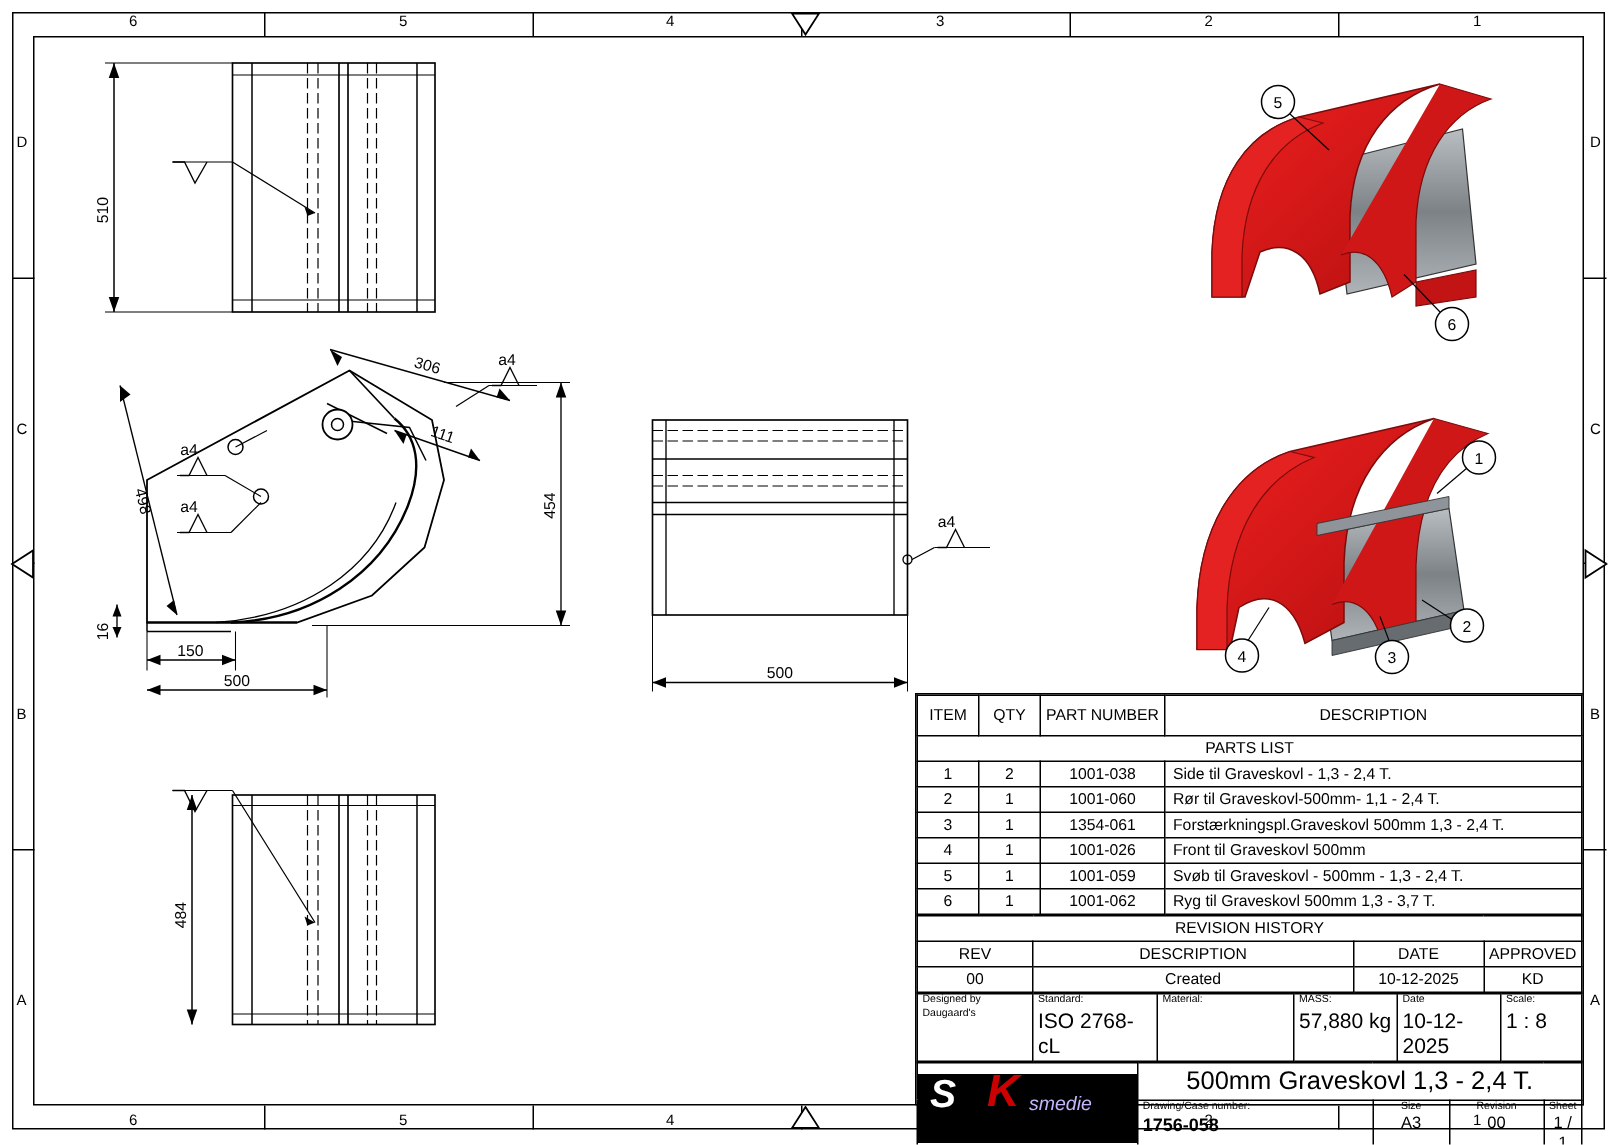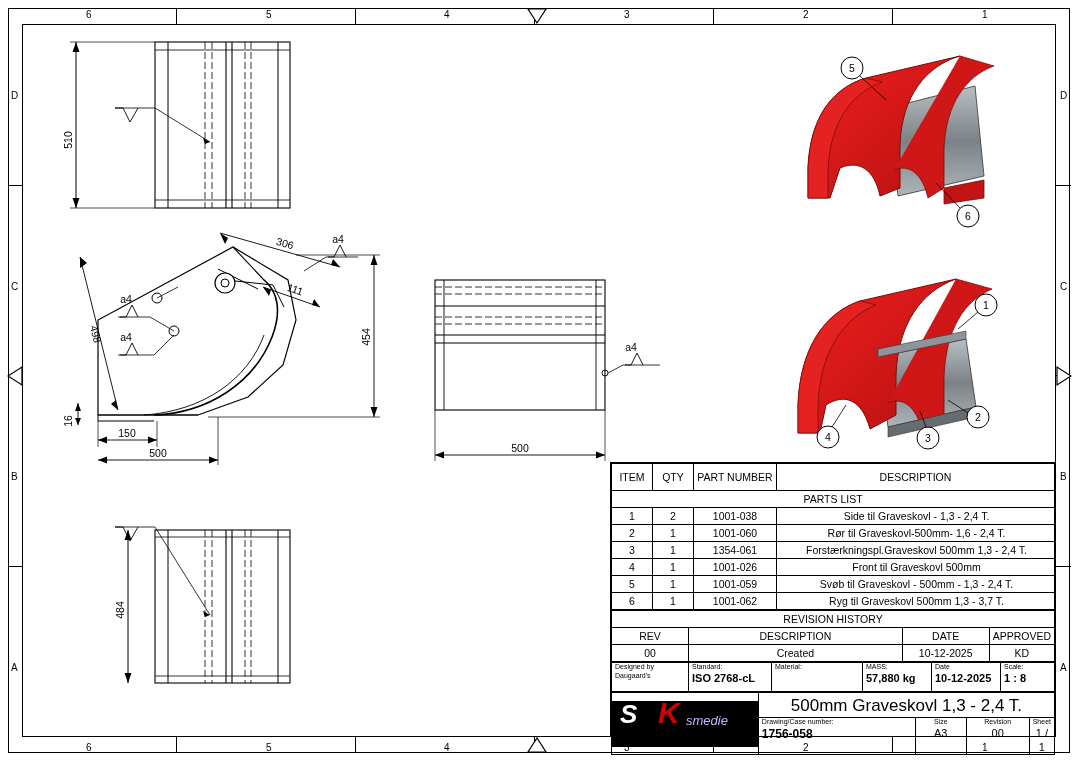--- a/index.html
+++ b/index.html
@@ -12,23 +12,23 @@
 
   
   .view{position:absolute;}
   svg{display:block;}
 
   
   #titleblock{position:absolute;left:610px;top:462px;width:446px;height:275px;border:1px solid #000;box-sizing:border-box;background:#fff;}
   table{border-collapse:collapse;width:100%;font-size:10.5px;}
   table td,table th{border:1px solid #000;padding:0 3px;font-weight:normal;text-align:center;height:16px;line-height:15px;}
   .hdr{font-size:10.5px;}
-  .desc{text-align:center;padding-left:5px;}
+  .desc{text-align:left;padding-left:5px;}
   .tb-small{font-size:7px;text-align:left;vertical-align:top;line-height:1.25;}
-  .tb-val{font-size:11px;font-weight:bold;}
+  .tb-val{font-size:14px;}
   .big{font-size:17px;}
   .bold{font-weight:bold;}
   .logo{background:#000;color:#fff;height:46px;position:relative;}
   .logo .lg1{position:absolute;left:8px;top:6px;font-size:26px;font-weight:bold;font-style:italic;color:#fff;letter-spacing:-2px;}
   .logo .lgx{position:absolute;left:46px;top:4px;font-size:30px;font-weight:bold;font-style:italic;color:#cc0000;}
   .logo .lg2{position:absolute;left:74px;top:12px;font-size:13px;font-style:italic;color:#c4b5fd;font-weight:normal;}
   .dimtxt{font-size:10.5px;fill:#000;font-family:"Liberation Sans",sans-serif;}
 </style>
 </head>
 <body>
@@ -338,21 +338,21 @@
       <tr>
         <td>1</td>
         <td>2</td>
         <td>1001-038</td>
         <td class="desc">Side til Graveskovl - 1,3 - 2,4 T.</td>
       </tr>
       <tr>
         <td>2</td>
         <td>1</td>
         <td>1001-060</td>
-        <td class="desc">Rør til Graveskovl-500mm- 1,6 - 2,4 T.</td>
+        <td class="desc">Rør til Graveskovl-500mm- 1,1 - 2,4 T.</td>
       </tr>
       <tr>
         <td>3</td>
         <td>1</td>
         <td>1354-061</td>
         <td class="desc">Forstærkningspl.Graveskovl 500mm 1,3 - 2,4 T.</td>
       </tr>
       <tr>
         <td>4</td>
         <td>1</td>

